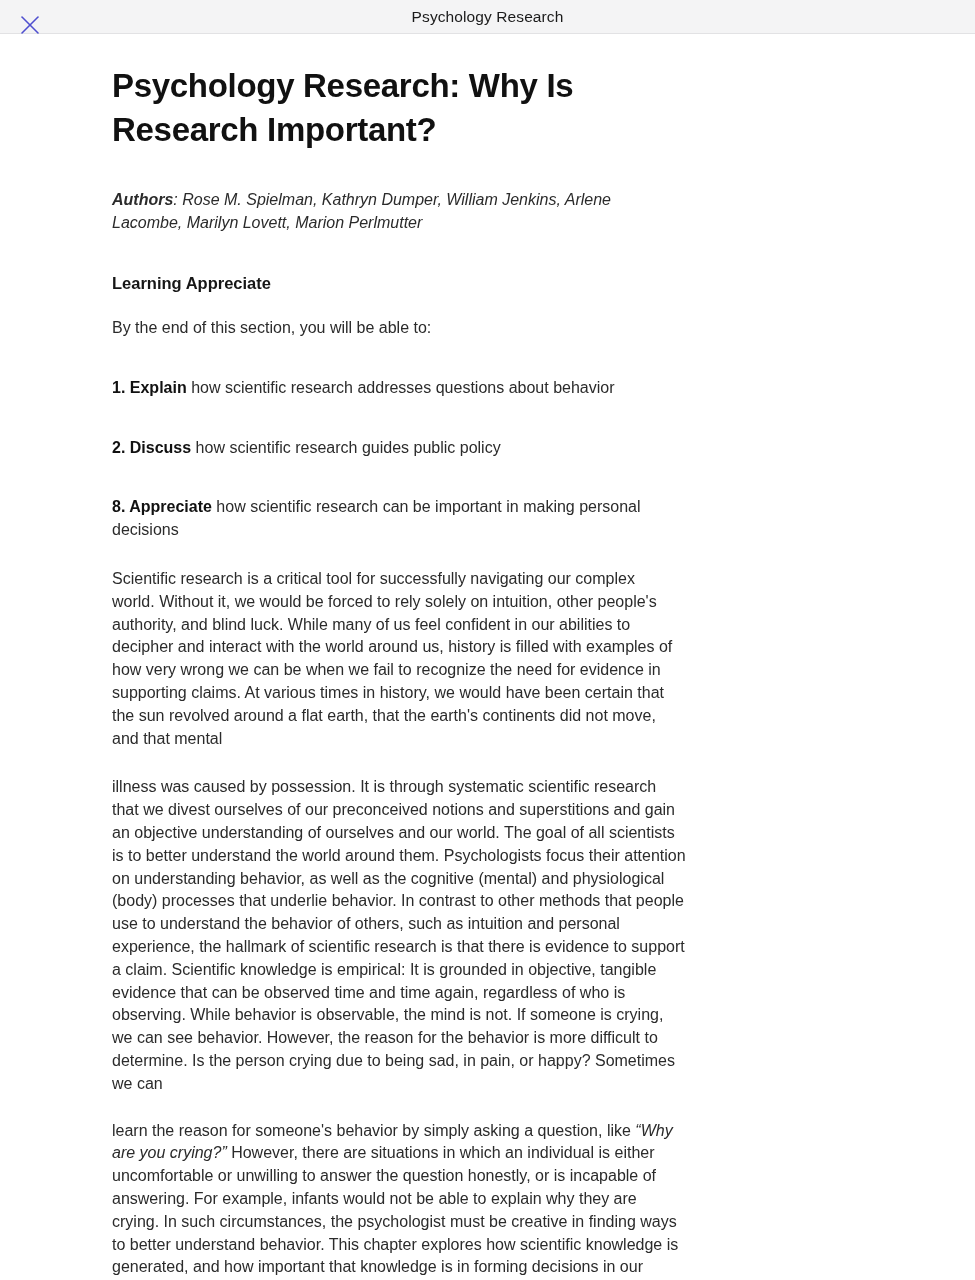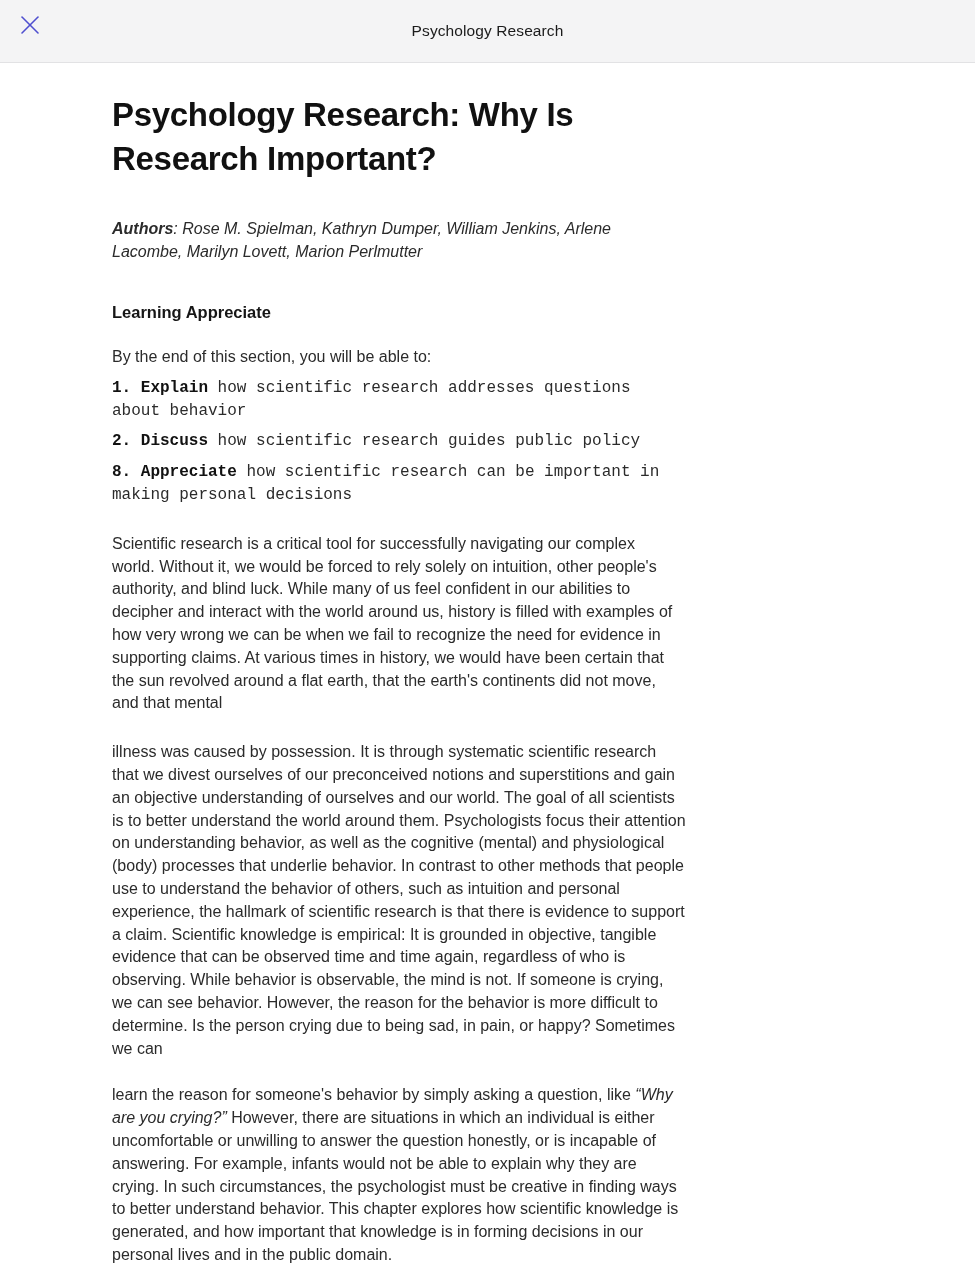--- a/index.html
+++ b/index.html
@@ -11,21 +11,21 @@
     height: 1280px;
     background: #ffffff;
     font-family: "Liberation Sans", sans-serif;
     color: #2b2b2b;
     overflow: hidden;
     position: relative;
   }
 
   
   .topbar {
-    height: 63px;
+    height: 34px;
     background: #f4f4f5;
     border-bottom: 1px solid #e2e2e4;
     display: flex;
     align-items: center;
     position: relative;
     box-sizing: border-box;
   }
   .close-btn {
     position: absolute;
     left: 18px;
@@ -87,21 +87,21 @@
     margin: 38px 0 0 0;
   }
   .para {
     font-size: 16px;
     line-height: 22.8px;
     color: #2b2b2b;
     margin: 22px 0 0 0;
     max-width: 566px;
   }
   .para.wide { max-width: 575px; }
-  .objective { margin-top: 8px; font-family: Liberation Mono, monospace; }
+  .objective { margin-top: 37px; }
   .objective .lead { font-weight: 700; color: #111111; }
   .para em, .para .ital { font-style: italic; }
 </style>
 </head>
 <body>
 
 <div class="topbar">
   <button class="close-btn">
     <span>
       <svg width="22" height="22" viewBox="0 0 22 22" aria-hidden="true">

